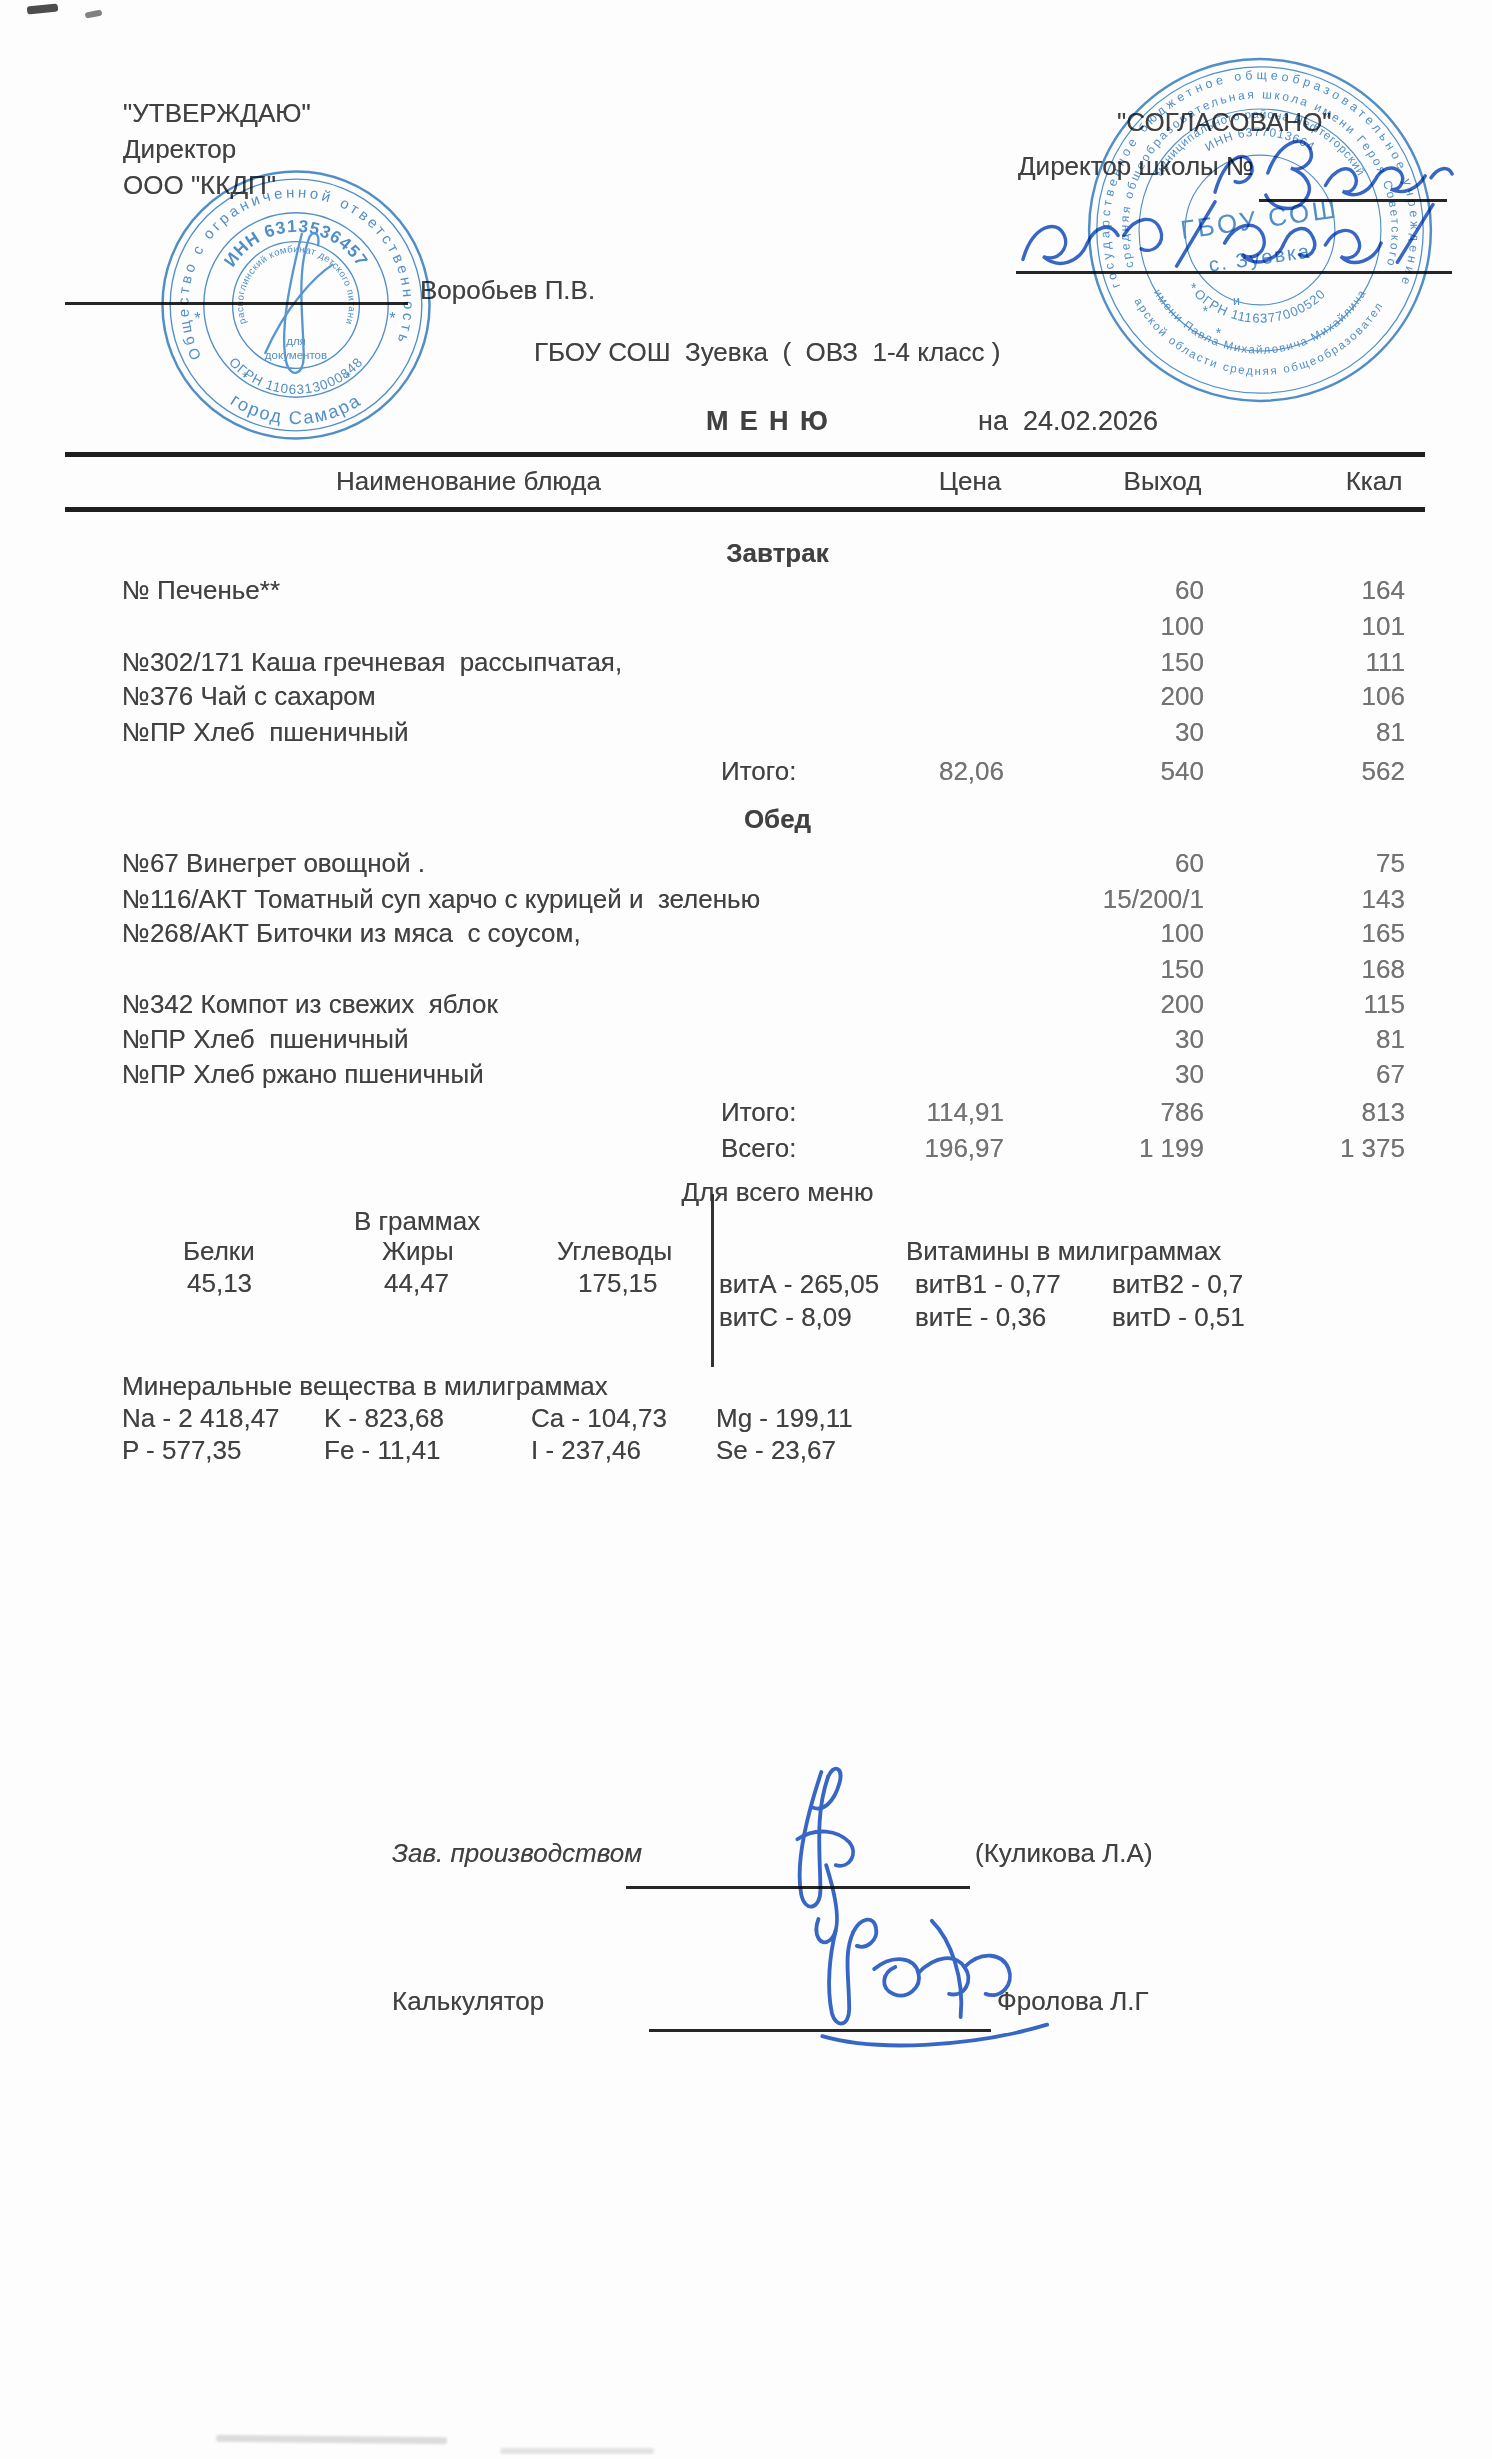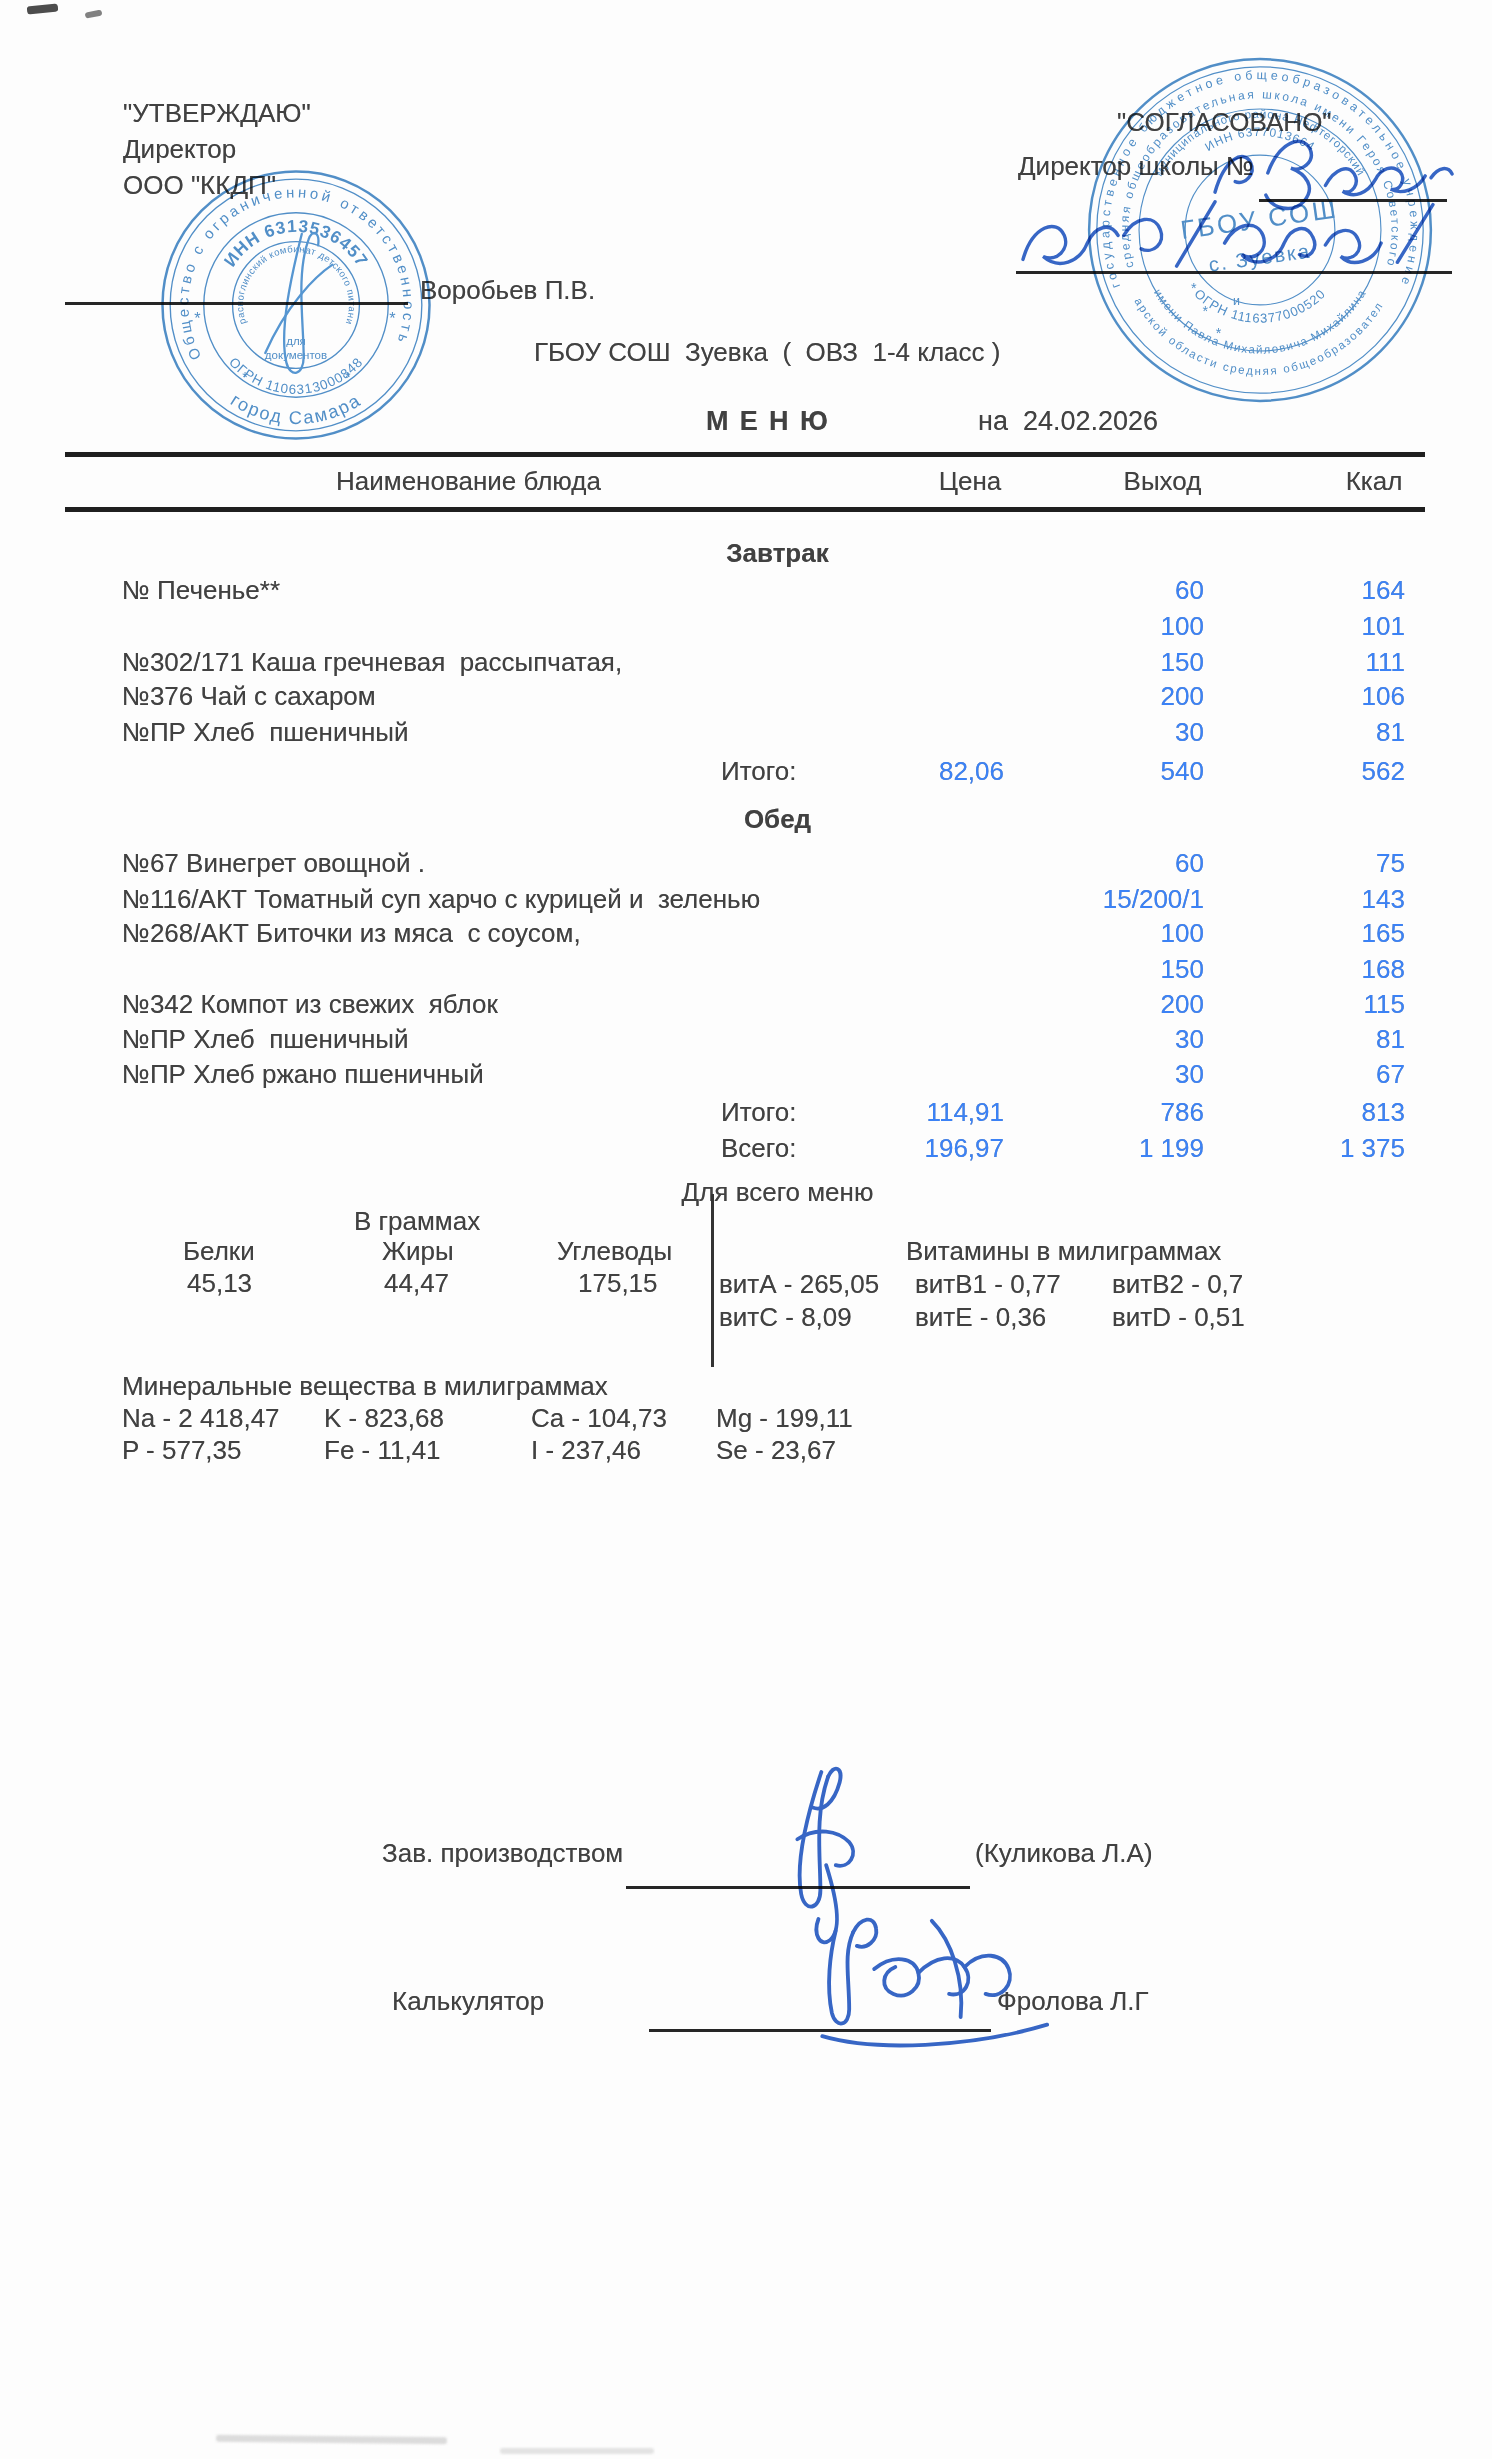--- a/index.html
+++ b/index.html
@@ -2,21 +2,21 @@
 <html><head>
 <meta charset="utf-8">
 <style>
   html,body{margin:0;padding:0;background:#e9e9e9;}
   .page{position:relative;width:1493px;height:2459px;background:#fdfdfd;overflow:hidden;
         font-family:"Liberation Sans","DejaVu Sans",sans-serif;color:#414141;}
   .t{position:absolute;font-size:26px;line-height:1.08;color:#414141;white-space:pre;
      text-shadow:0 0 0.5px rgba(65,65,65,.55);}
   .b{font-weight:bold;}
   .c{text-align:center;}
-  .val{position:absolute;font-size:26px;line-height:1.08;color:#3b82f6;text-align:right;white-space:pre;
+  .val{position:absolute;font-size:26px;line-height:1.08;color:#737373;text-align:right;white-space:pre;
        text-shadow:0 0 0.5px rgba(65,65,65,.55);}
   .rule{position:absolute;background:#1f1f1f;}
   .sigline{position:absolute;background:#262626;height:2.9px;}
   .stamp{position:absolute;mix-blend-mode:multiply;opacity:.93;}
   .ink{position:absolute;mix-blend-mode:multiply;}
   .mark{position:absolute;border-radius:2.9px;}
   svg text{text-shadow:none;}
 </style>
 </head>
 <body>
@@ -221,21 +221,21 @@
   <div class="t" style="left:122px;top:1372px;">Минеральные вещества в милиграммах</div>
   <div class="t" style="left:122px;top:1404px;">Na - 2 418,47</div>
   <div class="t" style="left:324px;top:1404px;">K - 823,68</div>
   <div class="t" style="left:531px;top:1404px;">Ca - 104,73</div>
   <div class="t" style="left:716px;top:1404px;">Mg - 199,11</div>
   <div class="t" style="left:122px;top:1436px;">P - 577,35</div>
   <div class="t" style="left:324px;top:1436px;">Fe - 11,41</div>
   <div class="t" style="left:531px;top:1436px;">I - 237,46</div>
   <div class="t" style="left:716px;top:1436px;">Se - 23,67</div>
 
-  <div class="t" style="left:382px;top:1839px;">Зав. производством</div>
+  <div class="t" style="left:392px;top:1839px;font-style:italic;">Зав. производством</div>
   <div class="sigline" style="left:626px;top:1886px;width:344px;"></div>
   <div class="t" style="left:975px;top:1839px;">(Куликова Л.А)</div>
 
   <div class="t" style="left:392px;top:1987px;">Калькулятор</div>
   <div class="sigline" style="left:649px;top:2029px;width:342px;"></div>
   <div class="t" style="left:997px;top:1987px;">Фролова Л.Г</div>
 
   <svg class="ink" style="left:730px;top:1748px;" width="346" height="317" viewBox="0 0 360 330">
     <g fill="none" stroke="#2d5fc4" stroke-width="4" stroke-linecap="round" opacity=".95">
       <path d="M95 25 C80 70 68 120 74 152 C78 172 94 168 94 148 C94 112 88 70 102 30"></path>

